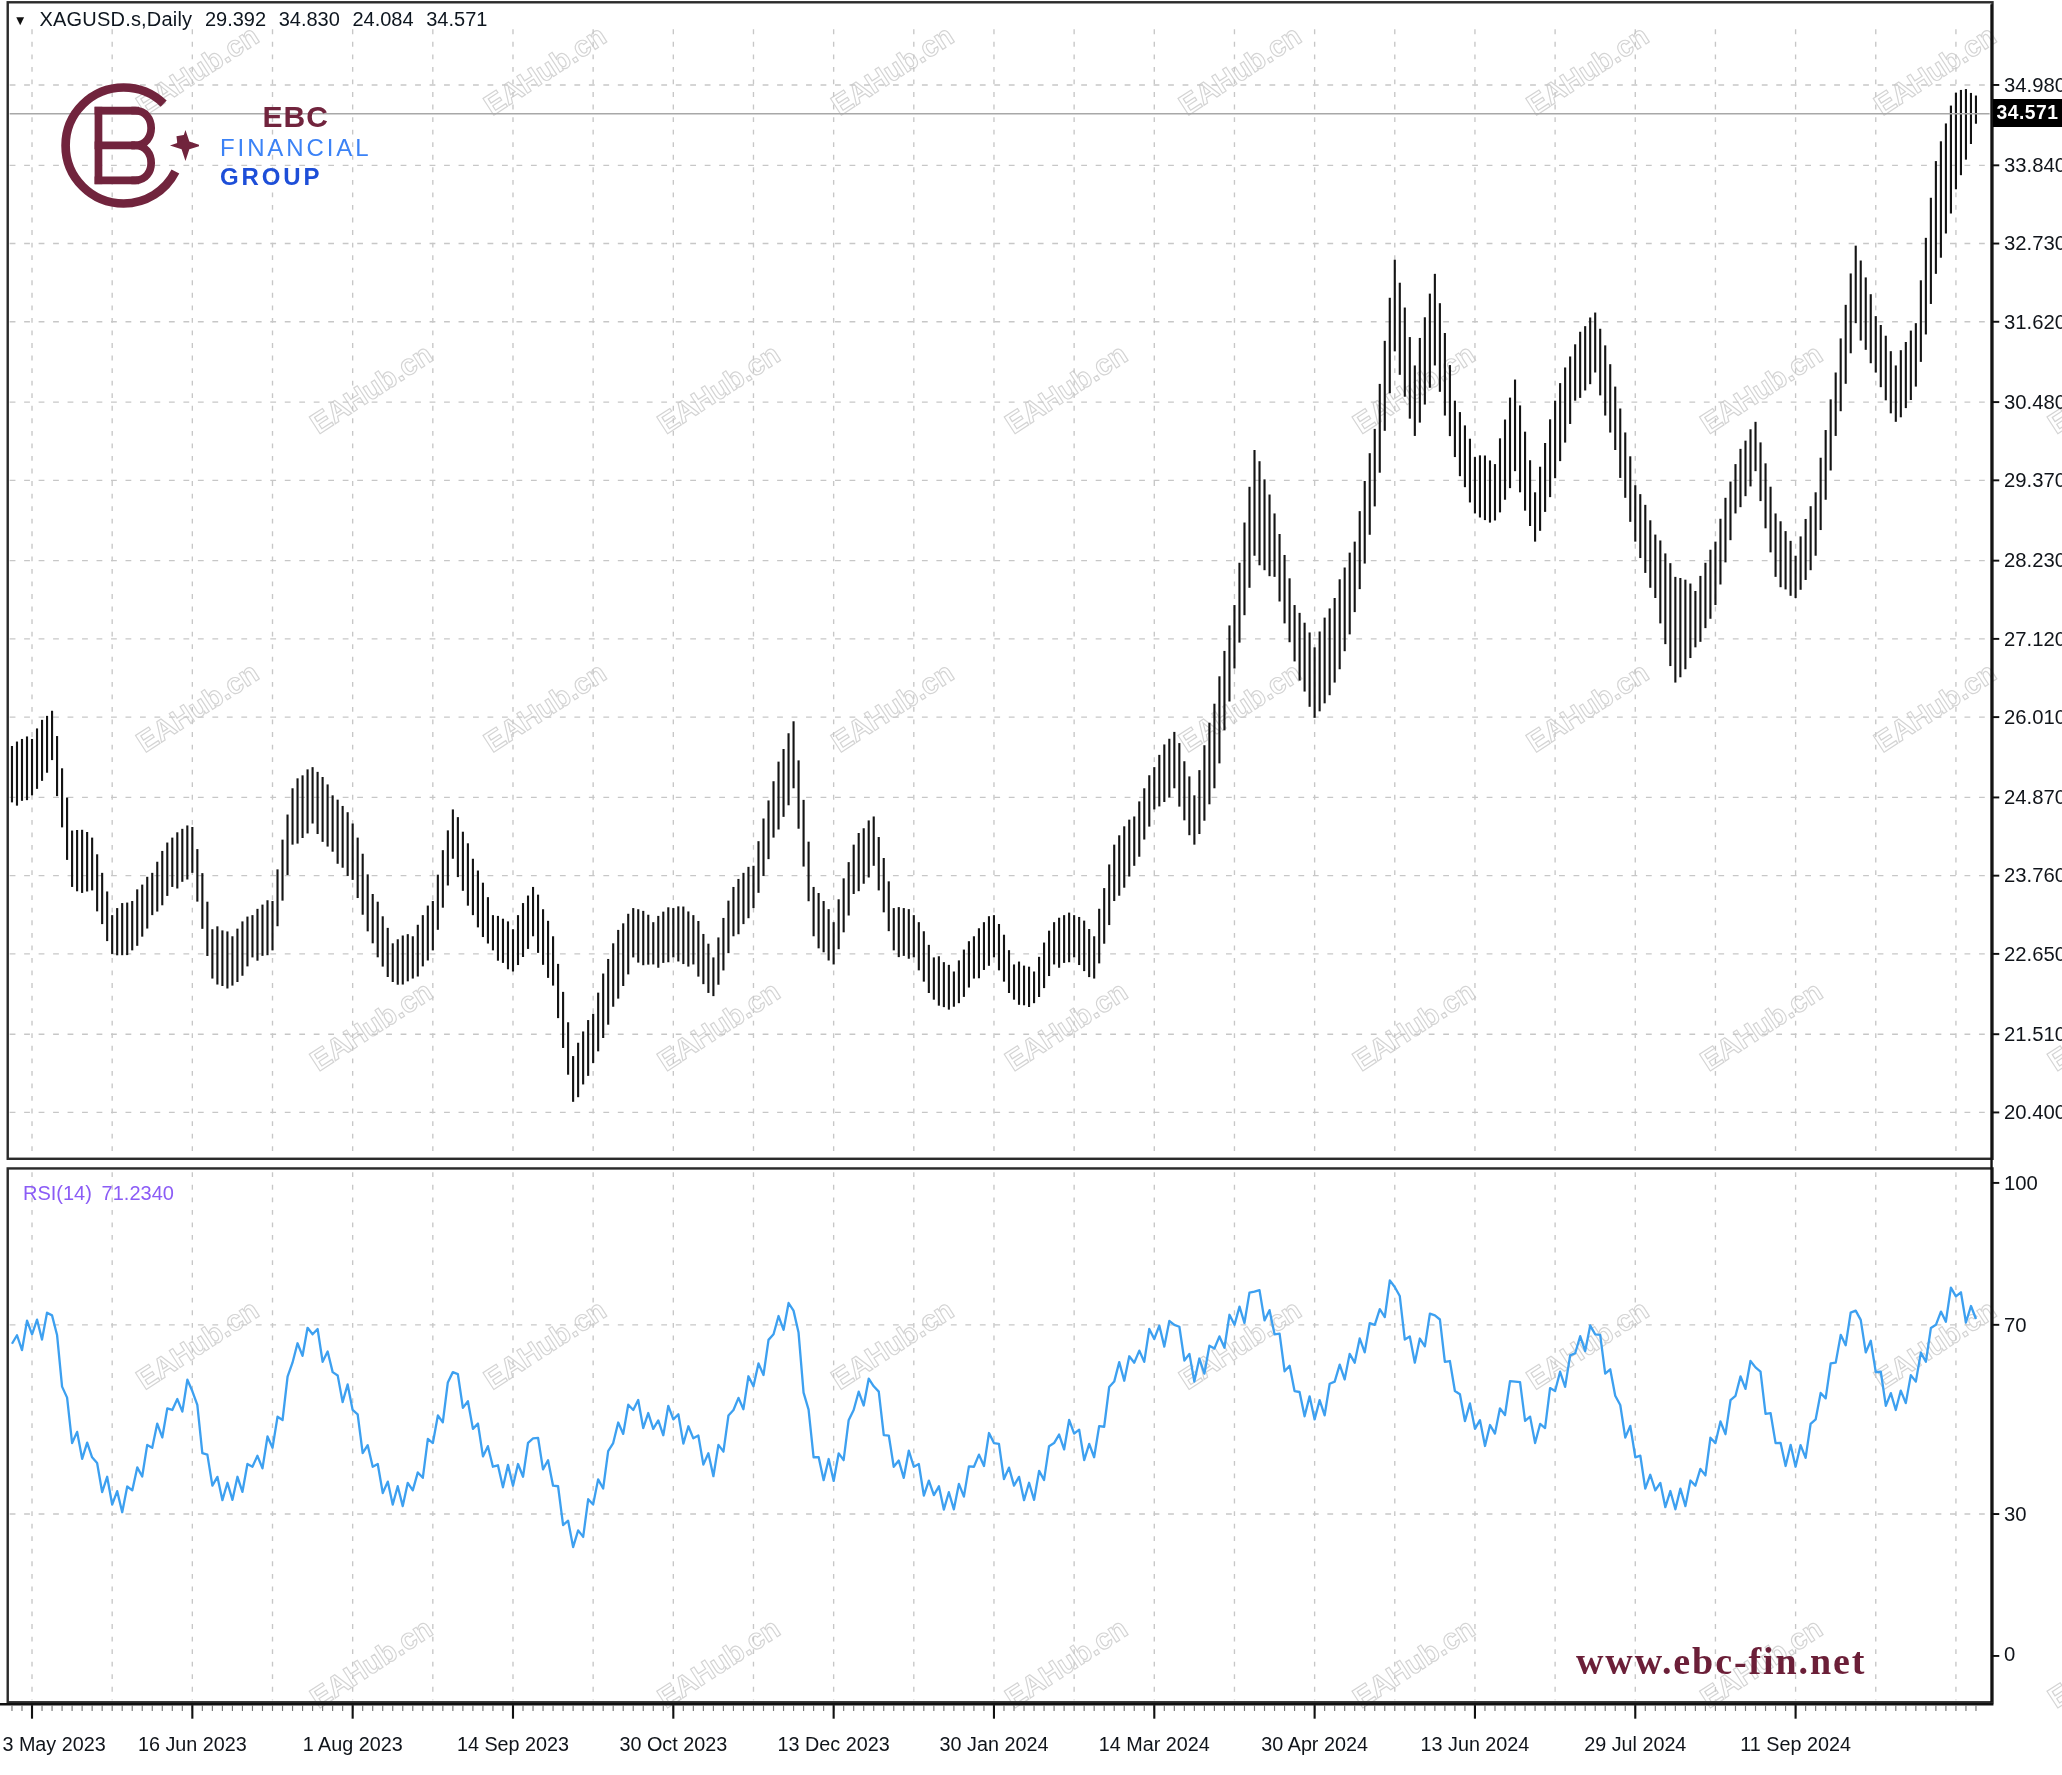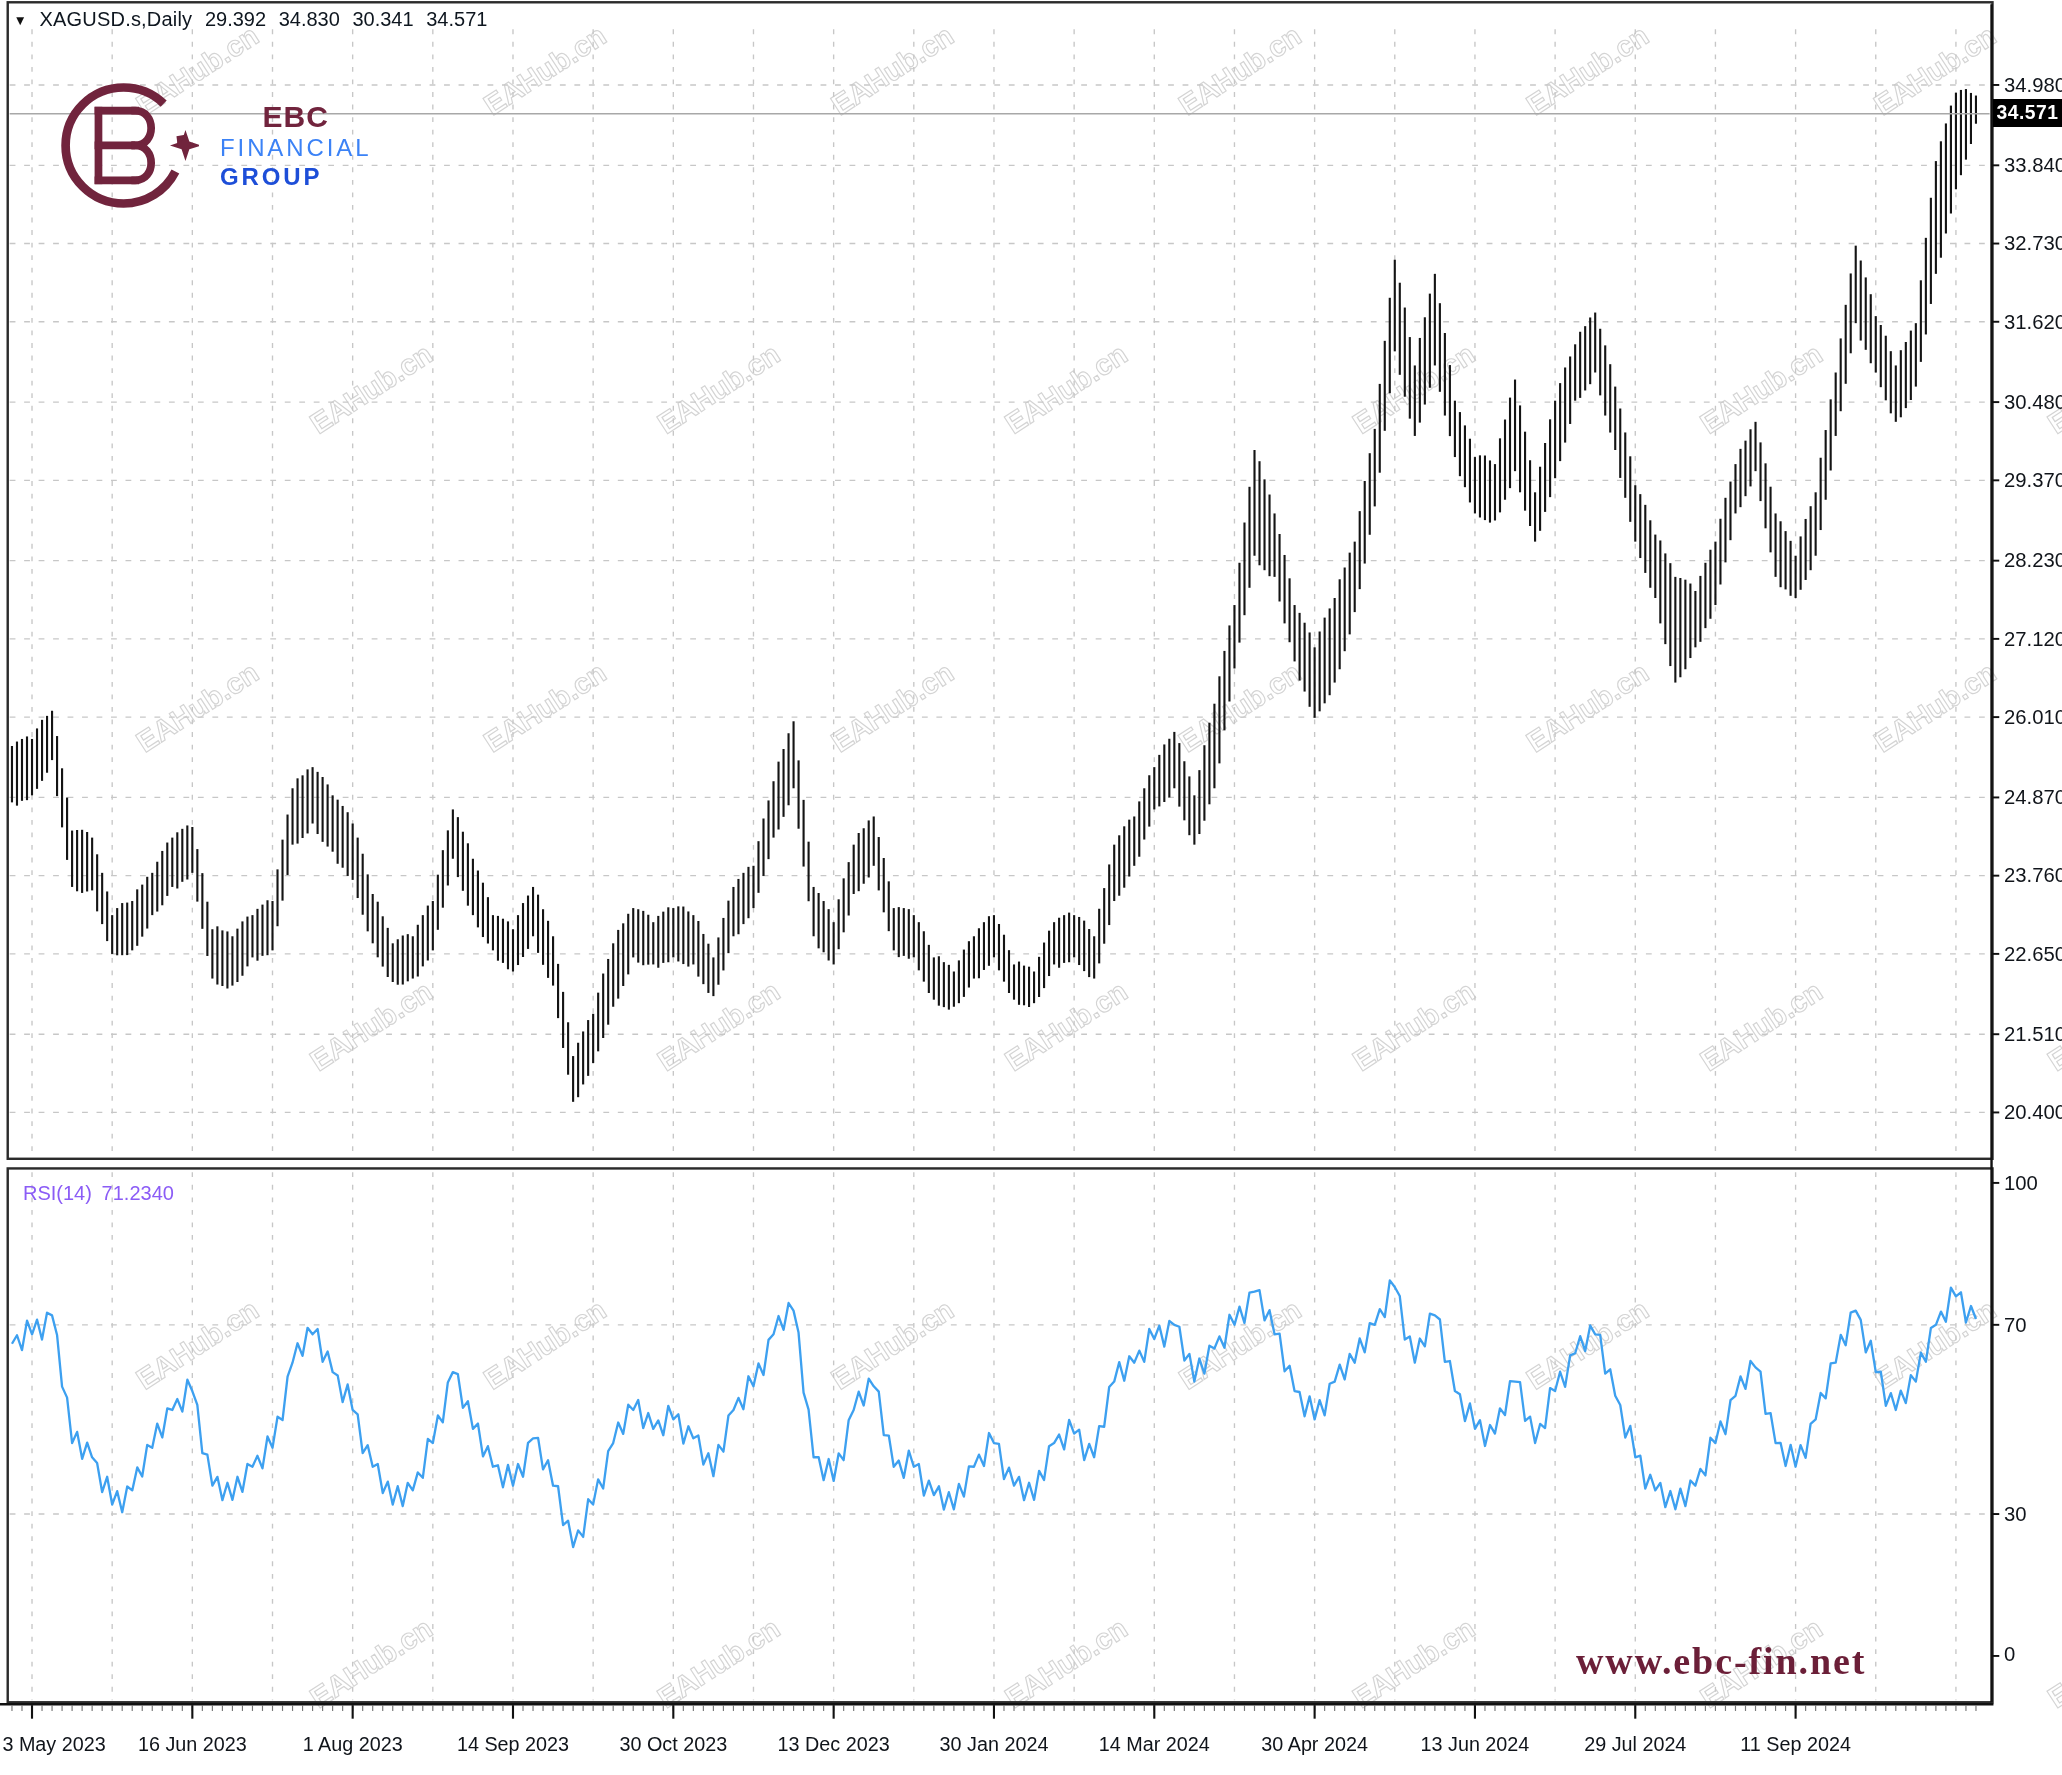--- a/index.html
+++ b/index.html
@@ -789,21 +789,21 @@
       <text x="1693.9600000000003" y="1814" font-size="20.5" font-family="&quot;Liberation Sans&quot;,sans-serif" fill="#10141a" text-anchor="middle">29 Jul 2024</text>
       <line x1="1860.0400000000002" y1="1766" x2="1860.0400000000002" y2="1780" stroke="#111" stroke-width="2.2"></line>
       <text x="1860.0400000000002" y="1814" font-size="20.5" font-family="&quot;Liberation Sans&quot;,sans-serif" fill="#10141a" text-anchor="middle">11 Sep 2024</text>
     </svg>
 
   <div class="header">
     <span class="tri">▼</span>
     <span class="sym">XAGUSD.s,Daily</span>
     <span>29.392</span>
     <span>34.830</span>
-    <span>30.341</span>
+    <span>24.084</span>
     <span>34.571</span>
   </div>
 
   <div class="logo">
     <svg width="145" height="150" viewBox="0 0 150 155">
       <circle cx="72" cy="78" r="60" fill="none" stroke="#71243d" stroke-width="9" stroke-dasharray="300 38" stroke-dashoffset="-28"></circle>
       <g fill="none" stroke="#71243d" stroke-width="8" stroke-linecap="square">
         <line x1="46" y1="42" x2="46" y2="114"></line>
         <line x1="46" y1="42" x2="84" y2="42"></line>
         <line x1="46" y1="78" x2="80" y2="78"></line>

